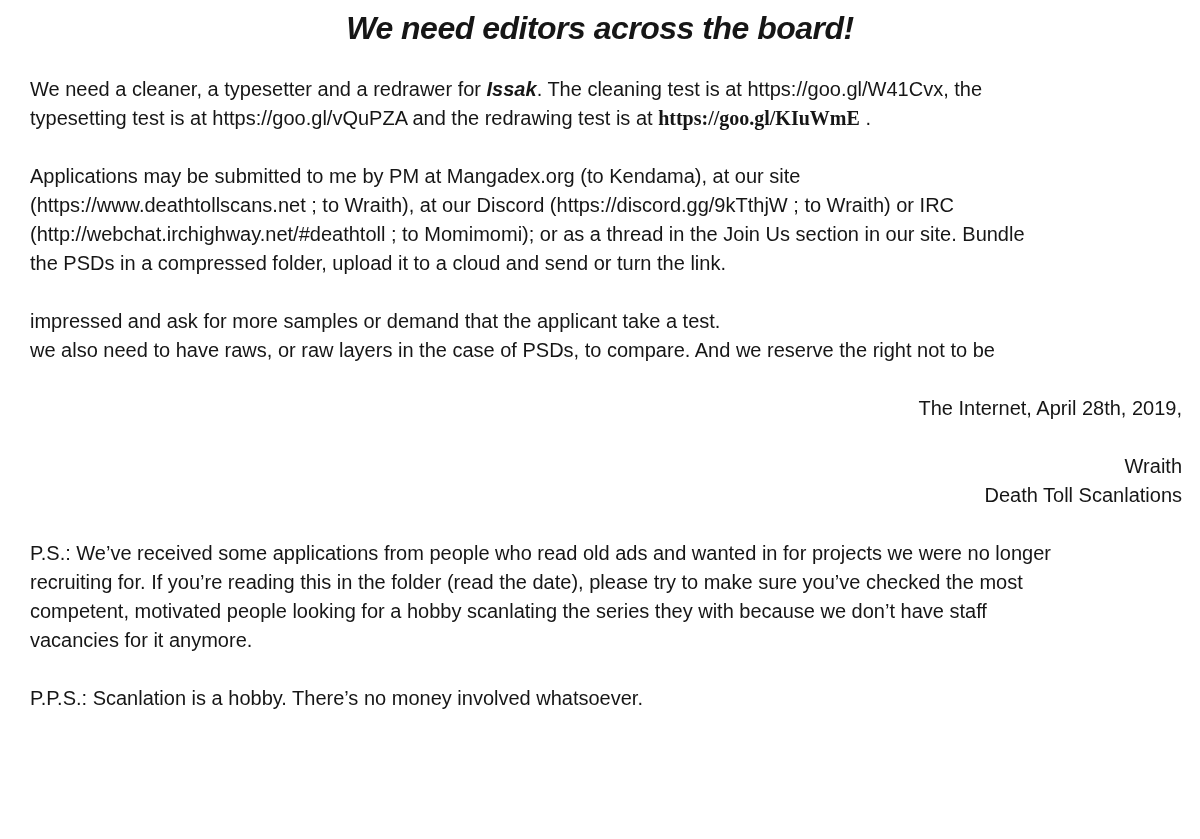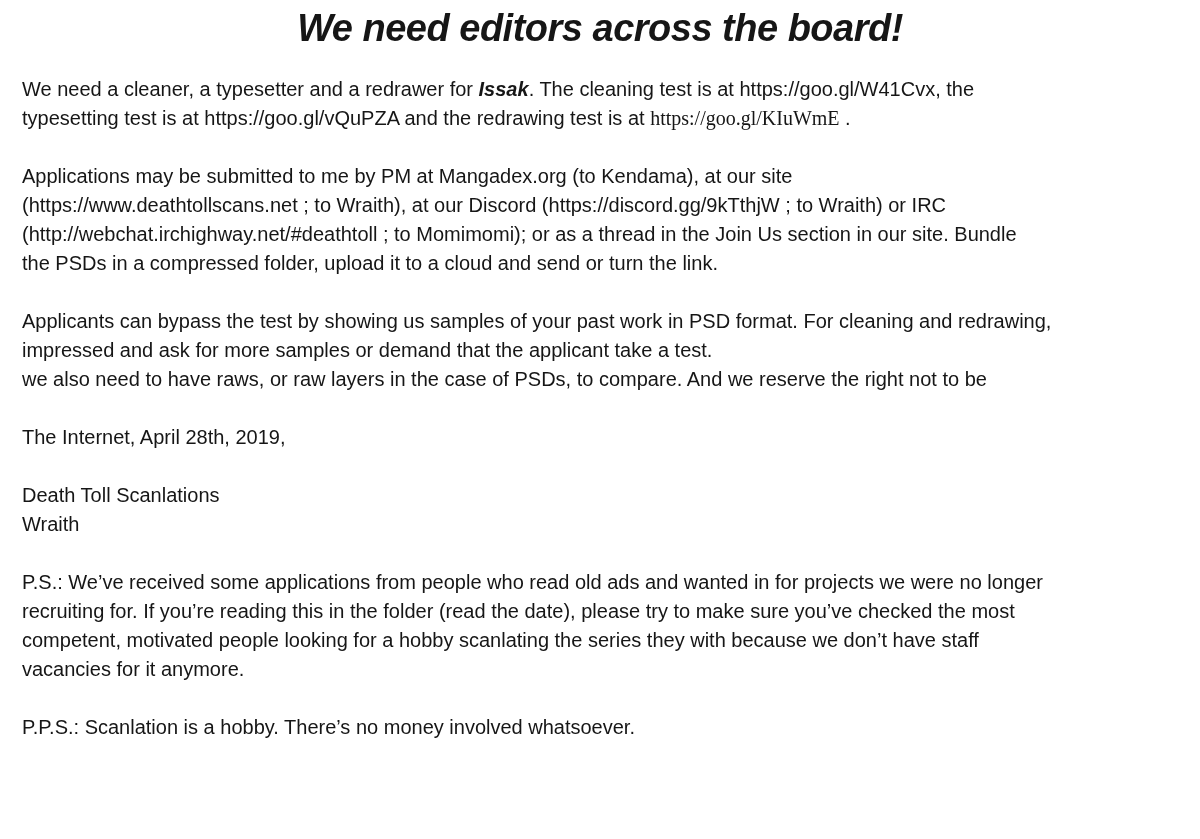--- a/index.html
+++ b/index.html
@@ -13,74 +13,74 @@
     height: 839px;
     box-sizing: border-box;
     padding: 6px 18px 0 18px;
     font-family: "Liberation Sans", sans-serif;
     font-size: 20px;
     overflow: hidden;
   }
   .title {
     margin: 0 0 24px 0;
     text-align: center;
-    font-size: 38px;
+    font-size: 32px;
     line-height: 45px;
     font-weight: 700;
     font-style: italic;
     letter-spacing: -0.5px;
   }
   .block {
-    margin: 0 0 29px 4px;
+    margin: 0 0 29px 12px;
   }
   .block:last-child {
     margin-bottom: 0;
   }
   .block.align-right .line {
+    text-align: right;
   }
   .line {
     line-height: 29px;
     white-space: pre;
   }
   .seg-bi {
     font-weight: 700;
     font-style: italic;
   }
   .seg-serif {
     font-family: "Liberation Serif", serif;
-    font-weight: 400;
+    font-weight: 700;
   }
 </style>
 </head>
 <body>
 
 <div class="doc">
   <h1 class="title">We need editors across the board!</h1>
   <div id="content">
       <div class="block">
         <div class="line"><span>We need a cleaner, a typesetter and a redrawer for </span><span class="seg-bi">Issak</span><span>. The cleaning test is at https://goo.gl/W41Cvx, the</span></div>
         <div class="line"><span>typesetting test is at https://goo.gl/vQuPZA and the redrawing test is at </span><span class="seg-serif">https://goo.gl/KIuWmE</span><span> .</span></div>
       </div>
       <div class="block">
         <div class="line"><span>Applications may be submitted to me by PM at Mangadex.org (to Kendama), at our site</span></div>
         <div class="line"><span>(https://www.deathtollscans.net ; to Wraith), at our Discord (https://discord.gg/9kTthjW ; to Wraith) or IRC</span></div>
         <div class="line"><span>(http://webchat.irchighway.net/#deathtoll ; to Momimomi); or as a thread in the Join Us section in our site. Bundle</span></div>
         <div class="line"><span>the PSDs in a compressed folder, upload it to a cloud and send or turn the link.</span></div>
       </div>
       <div class="block">
-        <div class="line"><span>Applicants can bypass the test by showing us samples of your past work in PSD format. For cleaning and redrawing,</span></div>
         <div class="line"><span>impressed and ask for more samples or demand that the applicant take a test.</span></div>
         <div class="line"><span>we also need to have raws, or raw layers in the case of PSDs, to compare. And we reserve the right not to be</span></div>
       </div>
       <div class="block align-right">
         <div class="line"><span>The Internet, April 28th, 2019,</span></div>
       </div>
       <div class="block align-right">
+        <div class="line"><span>Wraith</span></div>
         <div class="line"><span>Death Toll Scanlations</span></div>
-        <div class="line"><span>Wraith</span></div>
       </div>
       <div class="block">
         <div class="line"><span>P.S.: We’ve received some applications from people who read old ads and wanted in for projects we were no longer</span></div>
         <div class="line"><span>recruiting for. If you’re reading this in the folder (read the date), please try to make sure you’ve checked the most</span></div>
         <div class="line"><span>competent, motivated people looking for a hobby scanlating the series they with because we don’t have staff</span></div>
         <div class="line"><span>vacancies for it anymore.</span></div>
       </div>
       <div class="block">
         <div class="line"><span>P.P.S.: Scanlation is a hobby. There’s no money involved whatsoever.</span></div>
       </div>

